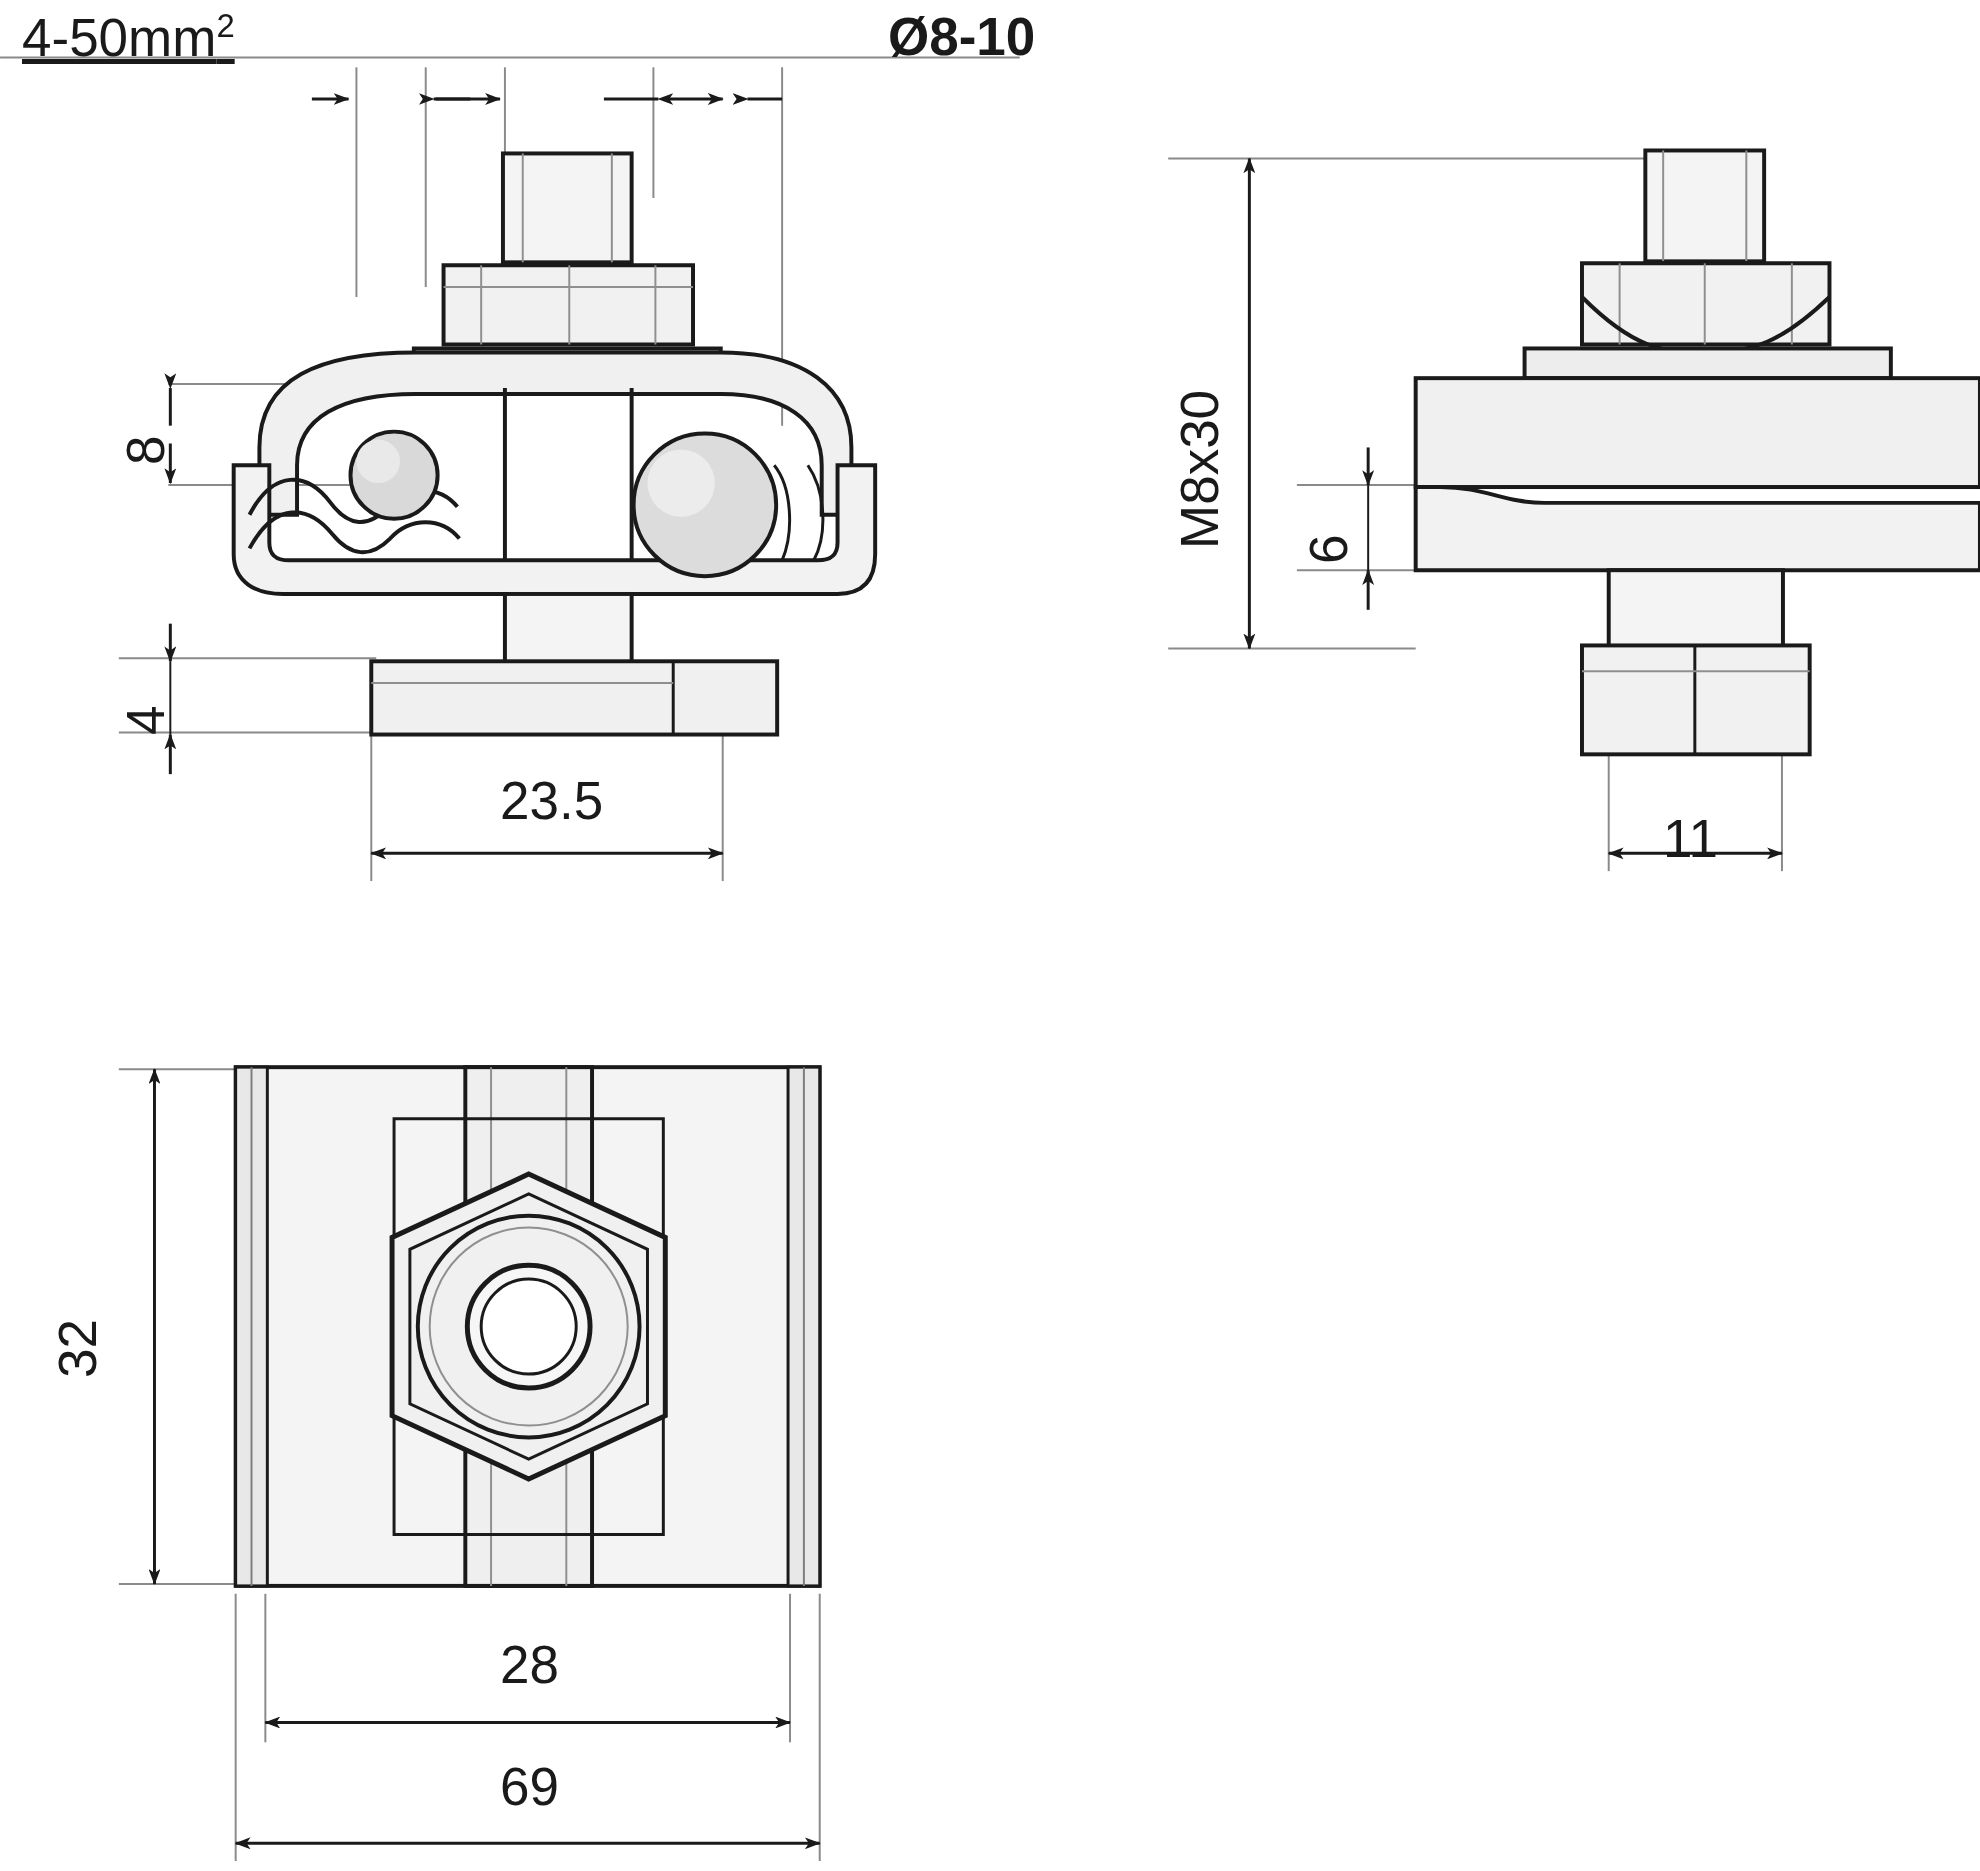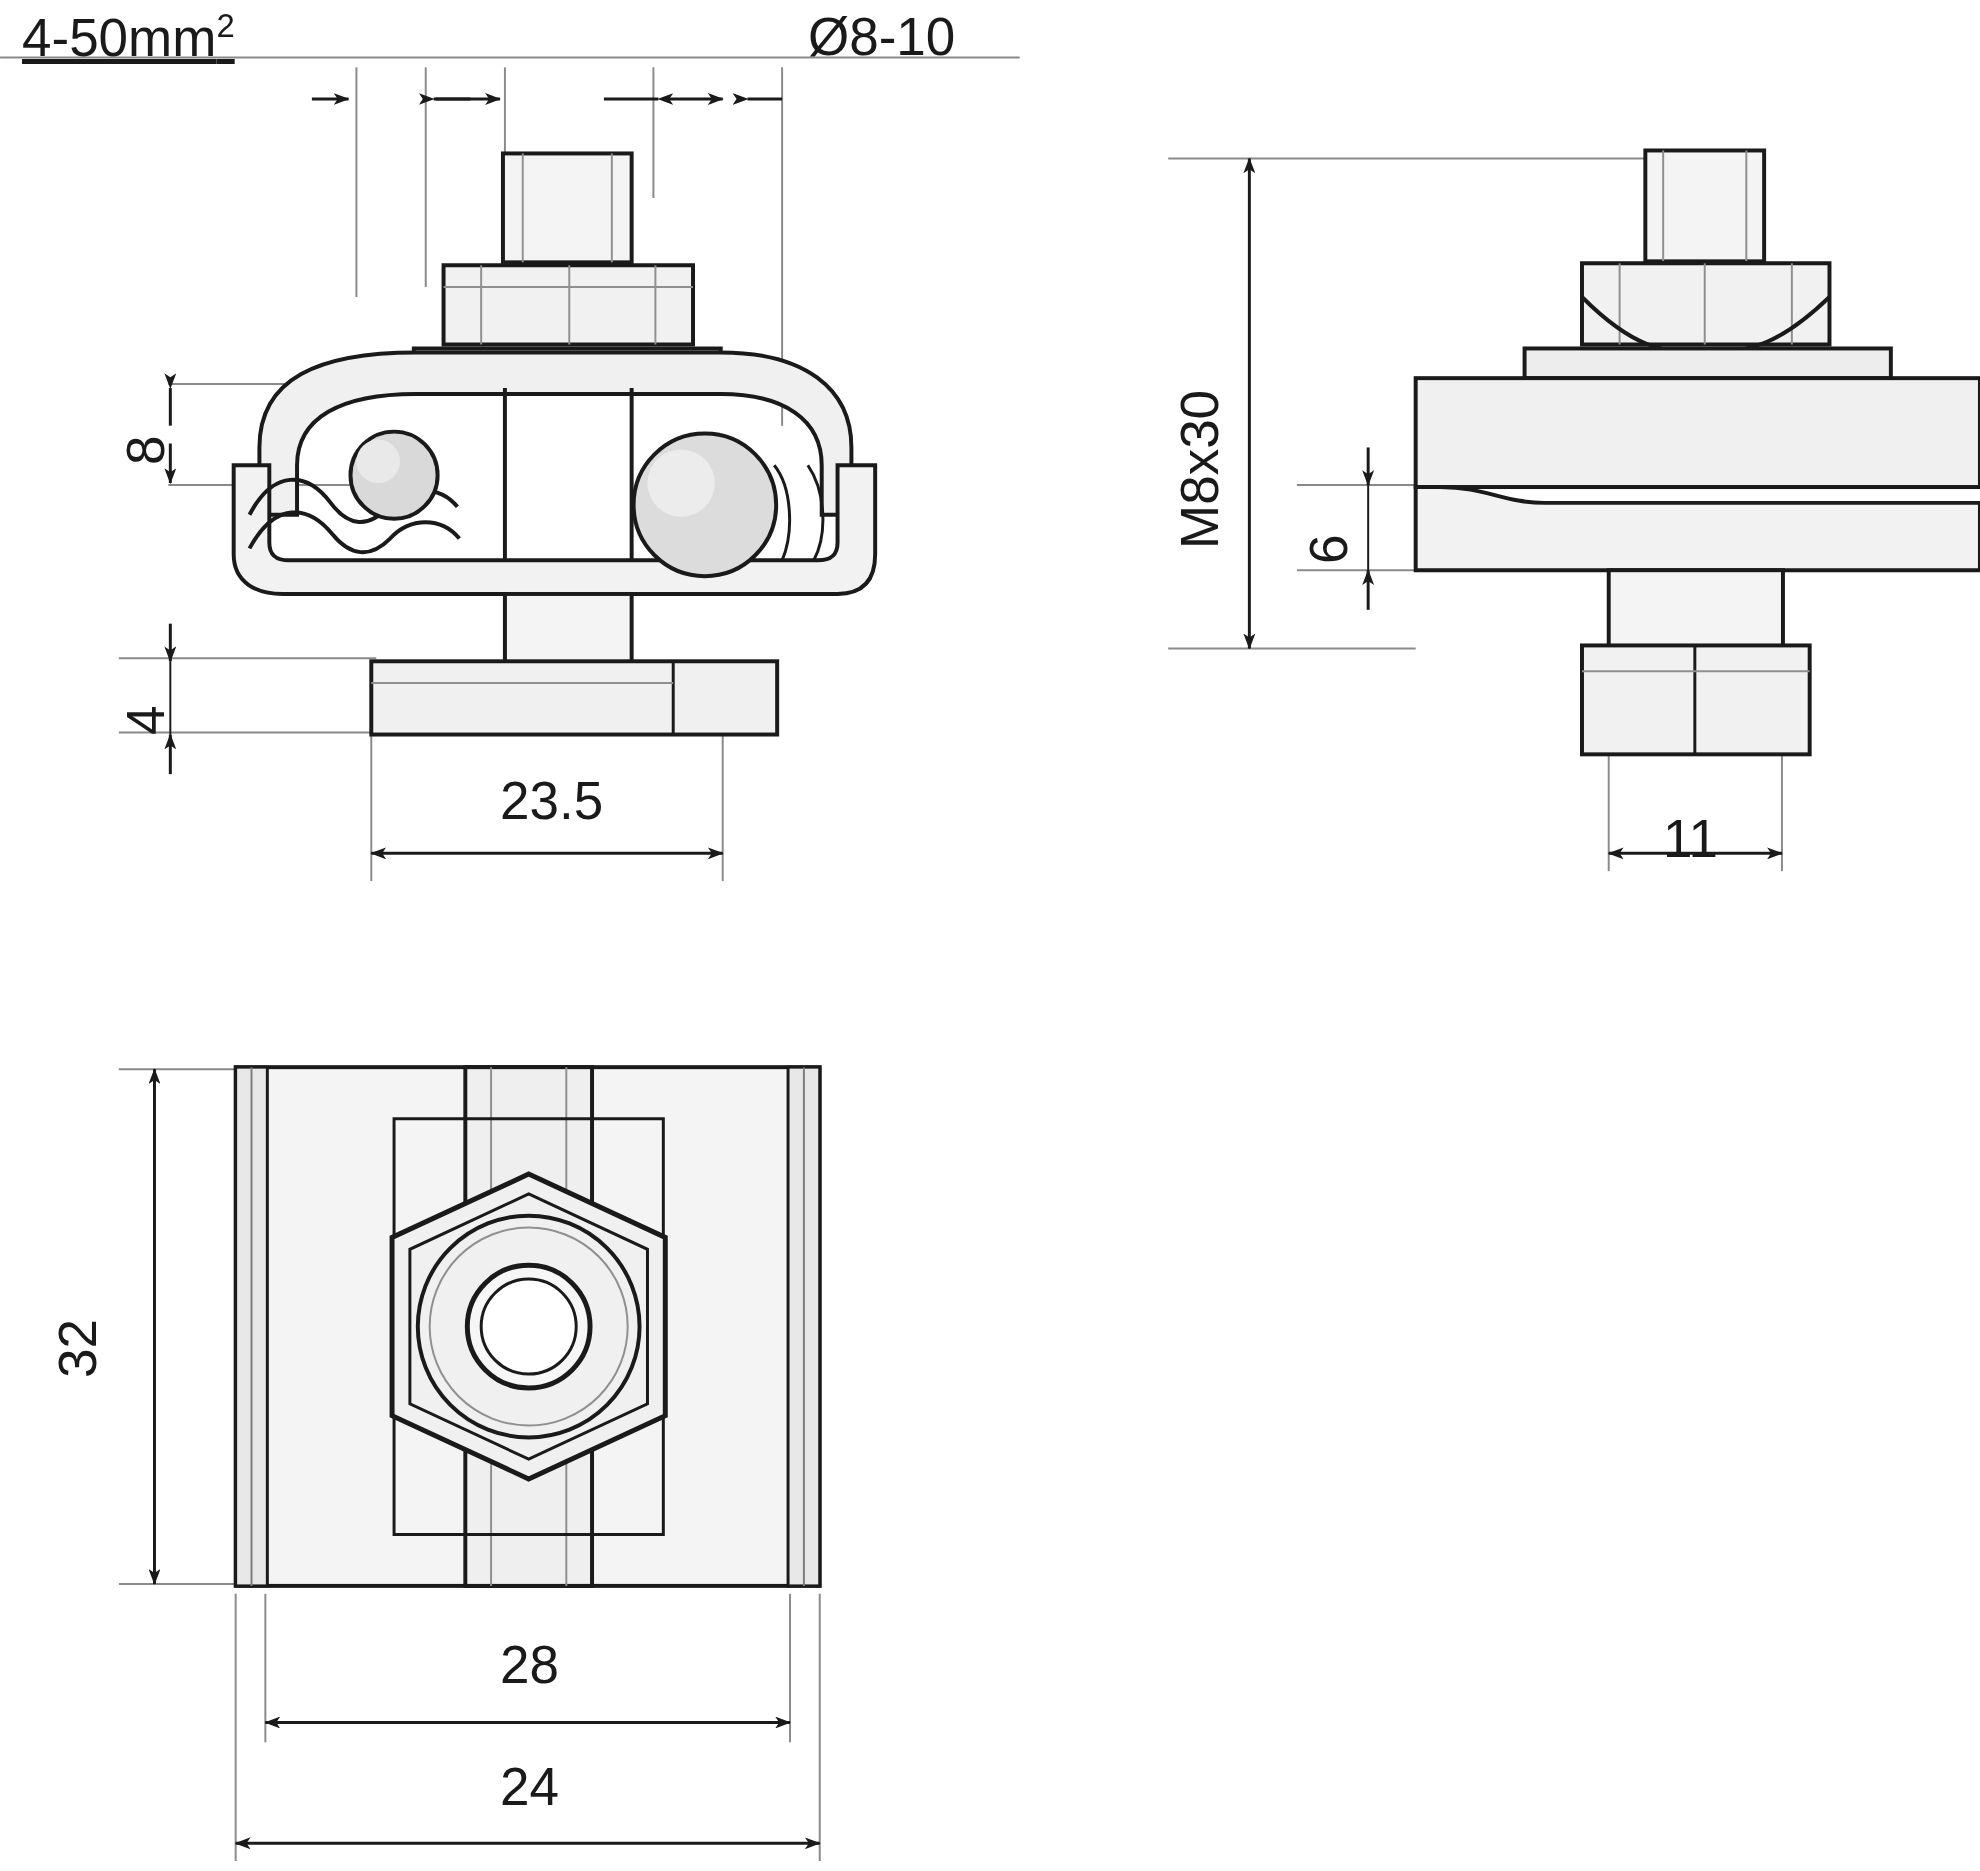--- a/index.html
+++ b/index.html
@@ -217,34 +217,34 @@
       <line x1="156" y1="1080" x2="156" y2="1600" stroke="#1a1a1a" stroke-width="3" marker-start="url(#ahr)" marker-end="url(#ah)"></line>
 
       <line x1="268" y1="1740" x2="798" y2="1740" stroke="#1a1a1a" stroke-width="3" marker-start="url(#ahr)" marker-end="url(#ah)"></line>
 
       <line x1="238" y1="1862" x2="828" y2="1862" stroke="#1a1a1a" stroke-width="3" marker-start="url(#ahr)" marker-end="url(#ah)"></line>
     </g>
   </svg>
 
   <div class="dim-label" style="left:22px; top:10px;text-decoration:underline;"><span>4-50mm</span><sup>2</sup></div>
 
-  <div class="dim-label" style="left:808px; top:10px;">Ø8-10</div>
+  <div class="dim-label" style="left:888px; top:10px;font-weight:bold;">Ø8-10</div>
 
   <div class="dim-label rot" style="left:119px; top:465px;">8</div>
 
   <div class="dim-label rot" style="left:119px; top:735px;">4</div>
 
   <div class="dim-label" style="left:500px; top:774px;">23.5</div>
 
   <div class="dim-label rot" style="left:1173px; top:549px;">M8x30</div>
 
   <div class="dim-label rot" style="left:1302px; top:564px;">6</div>
 
   <div class="dim-label" style="left:1663px; top:772px;margin-top:40px;">11</div>
 
   <div class="dim-label rot" style="left:51px; top:1378px;">32</div>
 
   <div class="dim-label" style="left:500px; top:1638px;">28</div>
 
-  <div class="dim-label" style="left:500px; top:1760px;">24</div>
+  <div class="dim-label" style="left:500px; top:1760px;">69</div>
 
 </div>
 
 
 </body></html>

